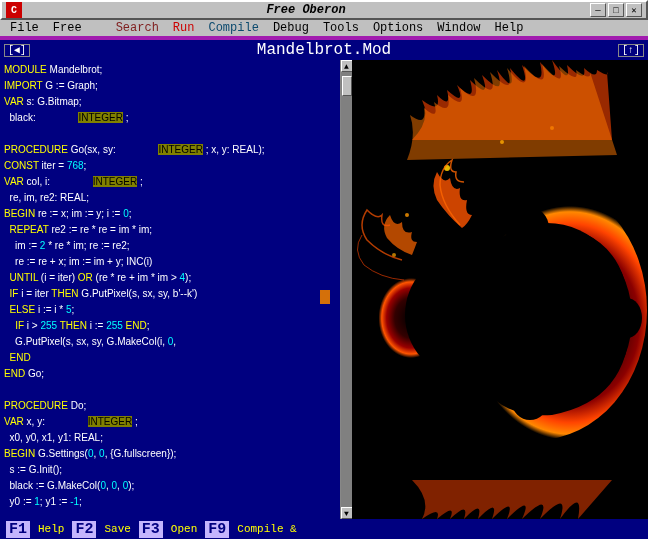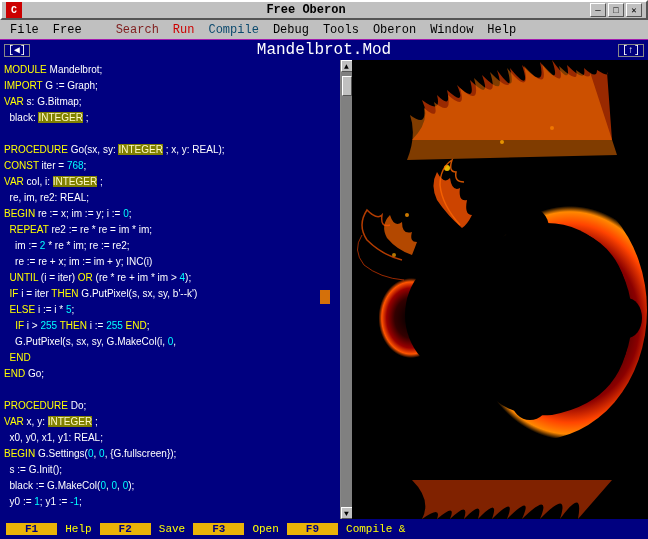--- a/index.html
+++ b/index.html
@@ -18,41 +18,41 @@
       border-right: 2px solid #555;
       border-bottom: 2px solid #555;
     }
     #titlebar-left { display: flex; align-items: center; gap: 4px; }
     #titlebar-icon {
       width: 16px; height: 16px;
       background: #c00;
       display: flex; align-items: center; justify-content: center;
       font-size: 10px; color: #fff; font-weight: bold;
     }
-    #titlebar-title { flex: 1; text-align: center; font-size: 12px; font-weight: bold; color: #000; }
+    #titlebar-title { flex: 1; text-align: center; font-size: 12px; font-weight: bold; color: #000; font-style: italic; }
     #titlebar-controls { display: flex; gap: 2px; }
     .tb-btn {
       width: 16px; height: 14px;
       background: #c0c0c0;
       border-top: 1px solid #fff;
       border-left: 1px solid #fff;
       border-right: 1px solid #555;
       border-bottom: 1px solid #555;
       font-size: 9px; text-align: center; line-height: 14px; cursor: pointer;
     }
 
     
     #menubar {
       background: #c0c0c0;
       display: flex;
       align-items: center;
       height: 20px;
       padding: 0 4px;
       gap: 2px;
-      border-bottom: 1px solid #a21caf;
+      border-bottom: 4px solid #a21caf;
     }
     .menu-item {
       padding: 2px 6px;
       font-size: 12px;
       color: #000;
       cursor: pointer;
     }
     .menu-item.red { color: #c00; }
 
     
@@ -166,28 +166,28 @@
     #statusbar {
       background: #000080;
       height: 20px;
       display: flex;
       align-items: center;
       padding: 0 6px;
       color: #fff;
       font-size: 12px;
       gap: 8px;
     }
-    .status-key { color: #000080; background: #eab308; padding: 0 19px; font-weight: bold; font-size: 11px; }
+    .status-key { color: #000080; background: #c4b5fd; padding: 0 3px; font-weight: bold; font-size: 15px; }
     .status-label { color: #ffff00; font-size: 11px; }
 
     
     .kw { color: #ffff00; }
 
     
-    .highlight { background: #808000; color: #fef9c3; }
+    .highlight { background: #808000; color: #000000; margin-left: 40px; }
   </style>
 </head>
 <body>
 
 <div id="titlebar">
   <div id="titlebar-left">
     <div id="titlebar-icon">C</div>
   </div>
   <div id="titlebar-title">Free Oberon</div>
   <div id="titlebar-controls">
@@ -198,21 +198,21 @@
 </div>
 
 <div id="menubar">
   <div class="menu-item">File</div>
   <div class="menu-item">Free</div>
   <div class="menu-item red" style="color:#7f1d1d;margin-left:20px;">Search</div>
   <div class="menu-item red" style="color:#c00;">Run</div>
   <div class="menu-item red" style="color:#0c4a6e;">Compile</div>
   <div class="menu-item">Debug</div>
   <div class="menu-item">Tools</div>
-  <div class="menu-item">Oberon</div>
+  <div class="menu-item">Options</div>
   <div class="menu-item">Window</div>
   <div class="menu-item">Help</div>
 </div>
 
 <div id="toolbar2">
   <div id="toolbar2-left">
     <div class="scroll-btn">[◄]</div>
   </div>
   <div id="toolbar2-title">Mandelbrot.Mod</div>
   <div id="toolbar2-right">

